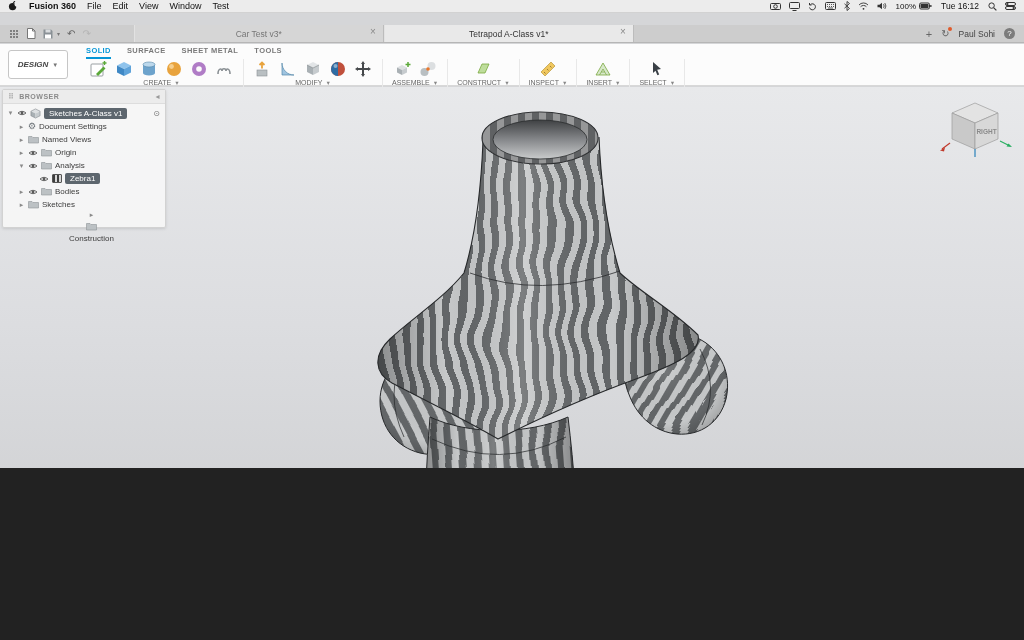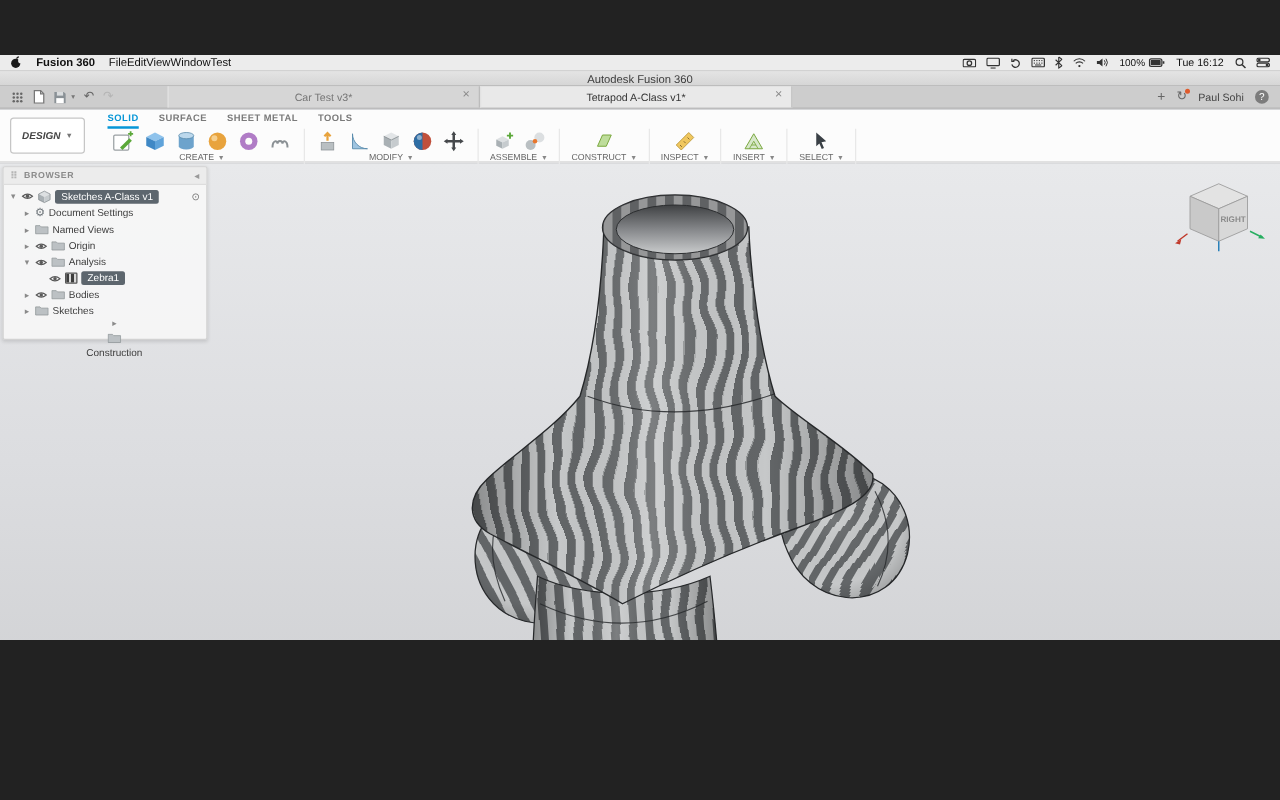--- a/index.html
+++ b/index.html
@@ -1,17 +1,17 @@
 <!DOCTYPE html>
 <html><head>
 <meta charset="utf-8">
 <style>
   html,body{margin:0;padding:0;background:#222;}
   .screen{position:relative;width:1024px;height:468px;overflow:hidden;
-    font-family:"Liberation Sans","DejaVu Sans",sans-serif;background:#d5d6d8;margin-top:44px;
+    font-family:"Liberation Sans","DejaVu Sans",sans-serif;background:#d5d6d8;
     -webkit-font-smoothing:antialiased;}
   .screen *{box-sizing:border-box;}
 
   
   .menubar{position:absolute;top:0;left:0;right:0;height:13px;background:#ececec;
     border-bottom:1px solid #d2d2d2;display:flex;align-items:center;gap:11px;
     padding:0 8px;font-size:9px;color:#111;}
   .menubar .app-name{font-weight:bold;}
   .menu-item{cursor:default;}
   .mb-right{margin-left:auto;display:flex;align-items:center;gap:9px;font-size:8px;}
@@ -135,21 +135,21 @@
 
 <div class="screen">
 
   <div class="menubar">
     <span class="ui-ico"><svg width="10" height="11" viewBox="0 0 10 11">
           <circle cx="4.6" cy="6.6" r="3.7" fill="#1a1a1a"></circle>
           <circle cx="8.6" cy="4.6" r="2.1" fill="#ececec"></circle>
           <path d="M4.8 2.9 C5.2 1.5 6.4 1 7.2 1 C7.2 2.2 6.3 3.1 4.8 2.9 Z" fill="#1a1a1a"></path>
         </svg></span>
     <span class="app-name">Fusion 360</span>
-    <span style="display:flex;">
+    <span style="display:flex;gap:11px;">
         <span class="menu-item">File</span>
         <span class="menu-item">Edit</span>
         <span class="menu-item">View</span>
         <span class="menu-item">Window</span>
         <span class="menu-item">Test</span>
       </span>
     <span class="mb-right">
       <span style="display:flex;gap:8px;align-items:center;">
           <span class="status-ico">
             <svg width="11" height="8" viewBox="0 0 11 8">
@@ -214,23 +214,20 @@
               <rect x="0.5" y="0.5" width="10" height="3" rx="1.5" fill="none" stroke="#333"></rect>
               <circle cx="2.4" cy="2" r="1.1" fill="#333"></circle>
               <rect x="0.5" y="4.5" width="10" height="3" rx="1.5" fill="none" stroke="#333"></rect>
               <circle cx="8.6" cy="6" r="1.1" fill="#333"></circle>
             </svg>
           </span>
         </span>
     </span>
   </div>
 
-  <div class="titlebar">
-    <span>Autodesk Fusion 360</span>
-  </div>
 
   <div class="tabstrip">
     <span class="ts-left">
         <span class="ui-ico">
           <svg width="10" height="10" viewBox="0 0 10 10">
             <g fill="#666">
               <circle cx="2" cy="2" r="1"></circle>
               <circle cx="5" cy="2" r="1"></circle>
               <circle cx="8" cy="2" r="1"></circle>
               <circle cx="2" cy="5" r="1"></circle>

